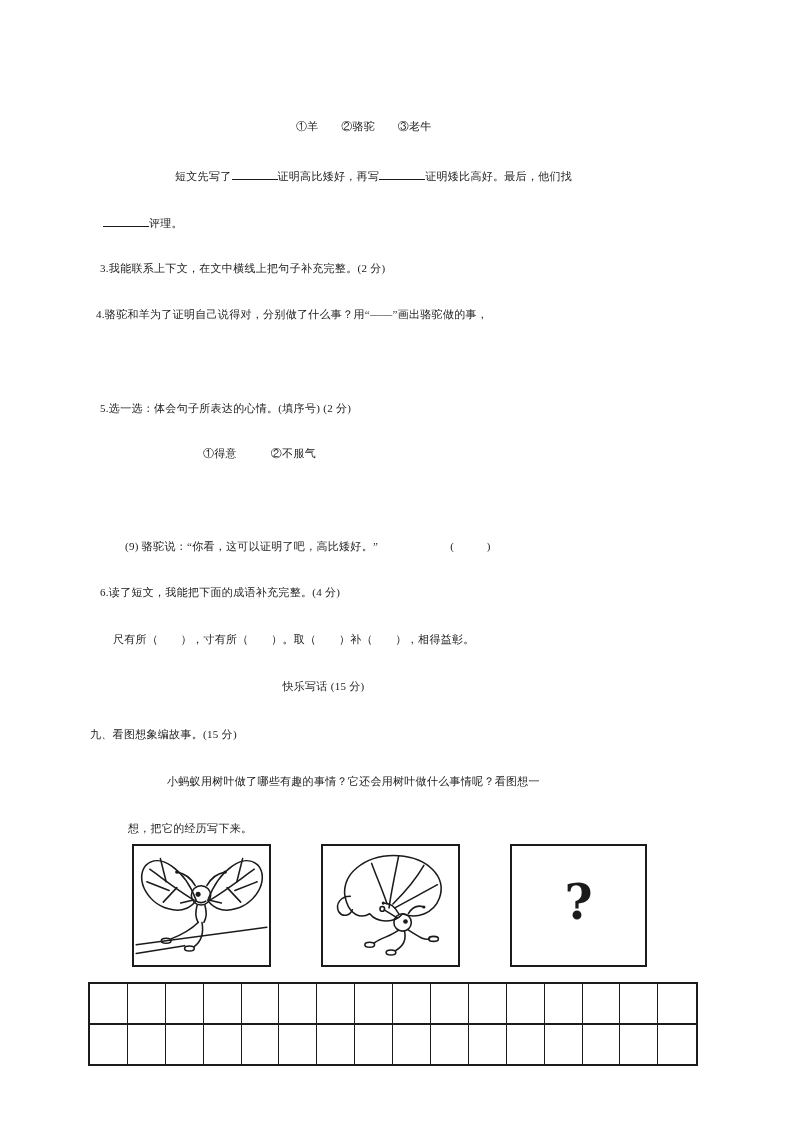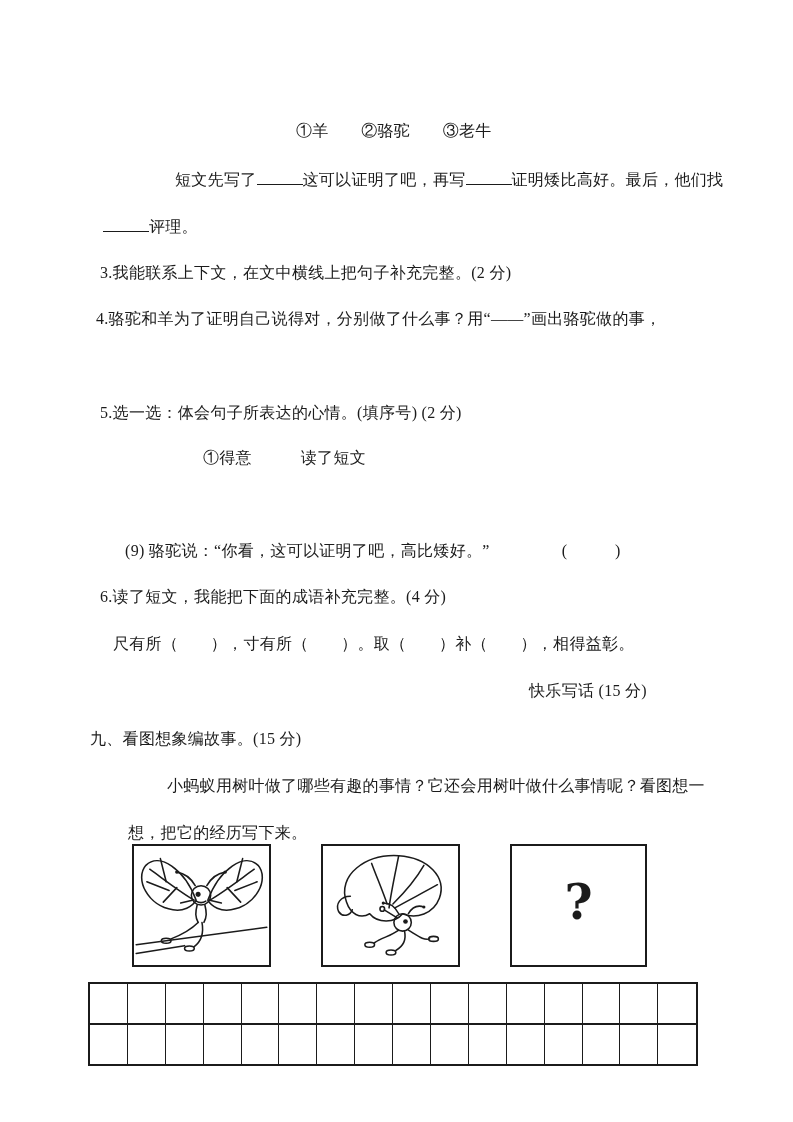--- a/index.html
+++ b/index.html
@@ -4,24 +4,24 @@
 <style>
   :root { --ink:#1b1b1b; --paper:#ffffff; }
   html,body{margin:0;padding:0;}
   body{
     width:793px;height:1122px;background:var(--paper);
     font-family:"Liberation Serif","DejaVu Serif",serif;
     color:var(--ink);position:relative;overflow:hidden;
   }
   .page{position:absolute;inset:0;}
   .ln{
-    position:absolute;font-size:16px;line-height:22px;
+    position:absolute;font-size:11px;line-height:22px;
     white-space:nowrap;letter-spacing:0.3px;
   }
-  .center{left:0;width:647px;text-align:right;}
+  .center{left:0;width:647px;text-align:center;}
   .blank{
     display:inline-block;width:46px;height:15px;
     border-bottom:1.3px solid var(--ink);
   }
   .ans{margin-left:72px;letter-spacing:0;}
   .wave{display:inline-block;vertical-align:middle;margin:0 1px 3px 1px;}
   .panel{
     position:absolute;top:844px;width:139px;height:123px;
     border:2px solid var(--ink);box-sizing:border-box;background:var(--paper);
   }
@@ -46,31 +46,31 @@
   .sketch{stroke:var(--ink);stroke-width:1.6;fill:none;stroke-linecap:round;stroke-linejoin:round;}
   .sketch-fill{fill:var(--ink);stroke:none;}
 </style>
 </head>
 <body>
 
 <div class="page">
 
   <p class="ln" style="top:104px;left:296px">①羊　　②骆驼　　③老牛</p>
 
-  <p class="ln" style="top:153px;left:175px"><span>短文先写了</span><span class="blank"></span><span>这可以证明了吧，再写</span><span class="blank"></span><span>证明矮比高好。最后，他们找</span></p>
+  <p class="ln" style="top:153px;left:175px"><span>短文先写了</span><span class="blank"></span><span>证明高比矮好，再写</span><span class="blank"></span><span>证明矮比高好。最后，他们找</span></p>
 
   <p class="ln" style="top:200px;left:103px"><span class="blank"></span><span>评理。</span></p>
 
   <p class="ln" style="top:246px;left:100px">3.我能联系上下文，在文中横线上把句子补充完整。(2 分)</p>
 
   <p class="ln" style="top:292px;left:96px">4.骆驼和羊为了证明自己说得对，分别做了什么事？用“——”画出骆驼做的事，</p>
 
 
   <p class="ln" style="top:386px;left:100px">5.选一选：体会句子所表达的心情。(填序号) (2 分)</p>
-  <p class="ln" style="top:431px;left:203px">①得意　　　读了短文</p>
+  <p class="ln" style="top:431px;left:203px">①得意　　　②不服气</p>
   <p class="ln" style="top:524px;left:125px"><span>(9) 骆驼说：“你看，这可以证明了吧，高比矮好。”</span><span class="ans">(　　　)</span></p>
 
   <p class="ln" style="top:570px;left:100px">6.读了短文，我能把下面的成语补充完整。(4 分)</p>
   <p class="ln" style="top:617px;left:113px">尺有所（　　），寸有所（　　）。取（　　）补（　　），相得益彰。</p>
 
   <p class="ln center" style="top:664px;">快乐写话 (15 分)</p>
 
   <p class="ln" style="top:712px;left:90px">九、看图想象编故事。(15 分)</p>
   <p class="ln" style="top:759px;left:167px">小蚂蚁用树叶做了哪些有趣的事情？它还会用树叶做什么事情呢？看图想一</p>
   <p class="ln" style="top:806px;left:128px">想，把它的经历写下来。</p>

